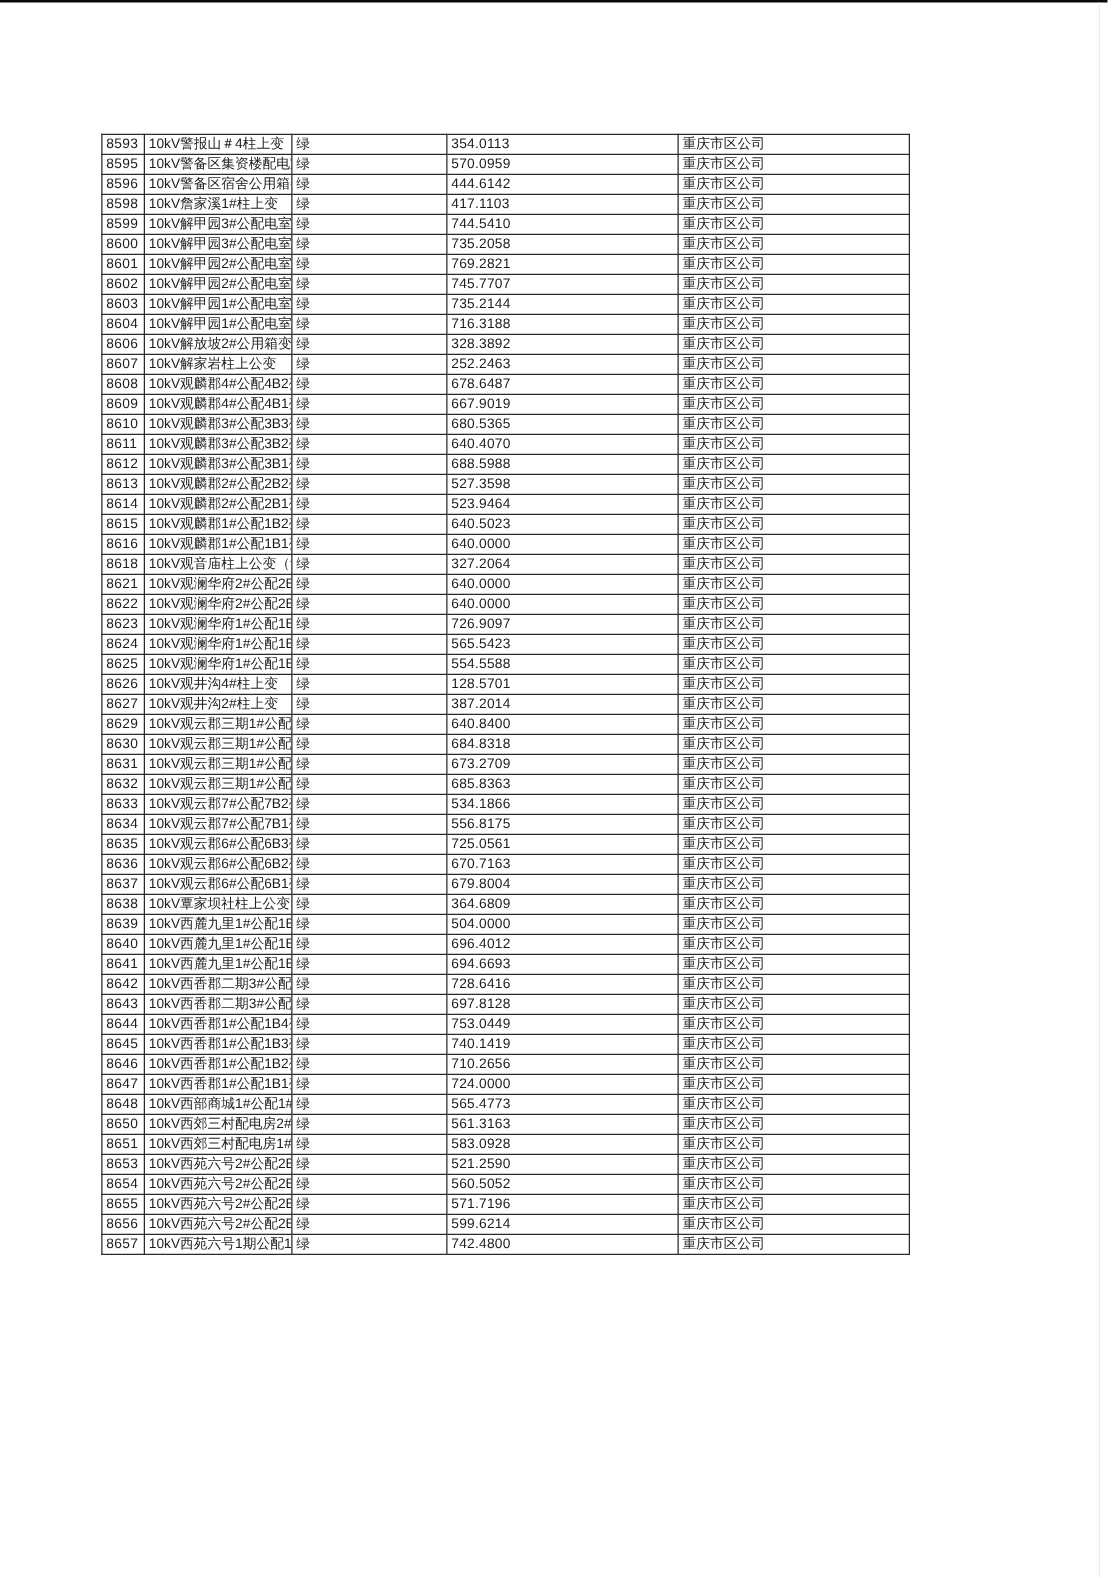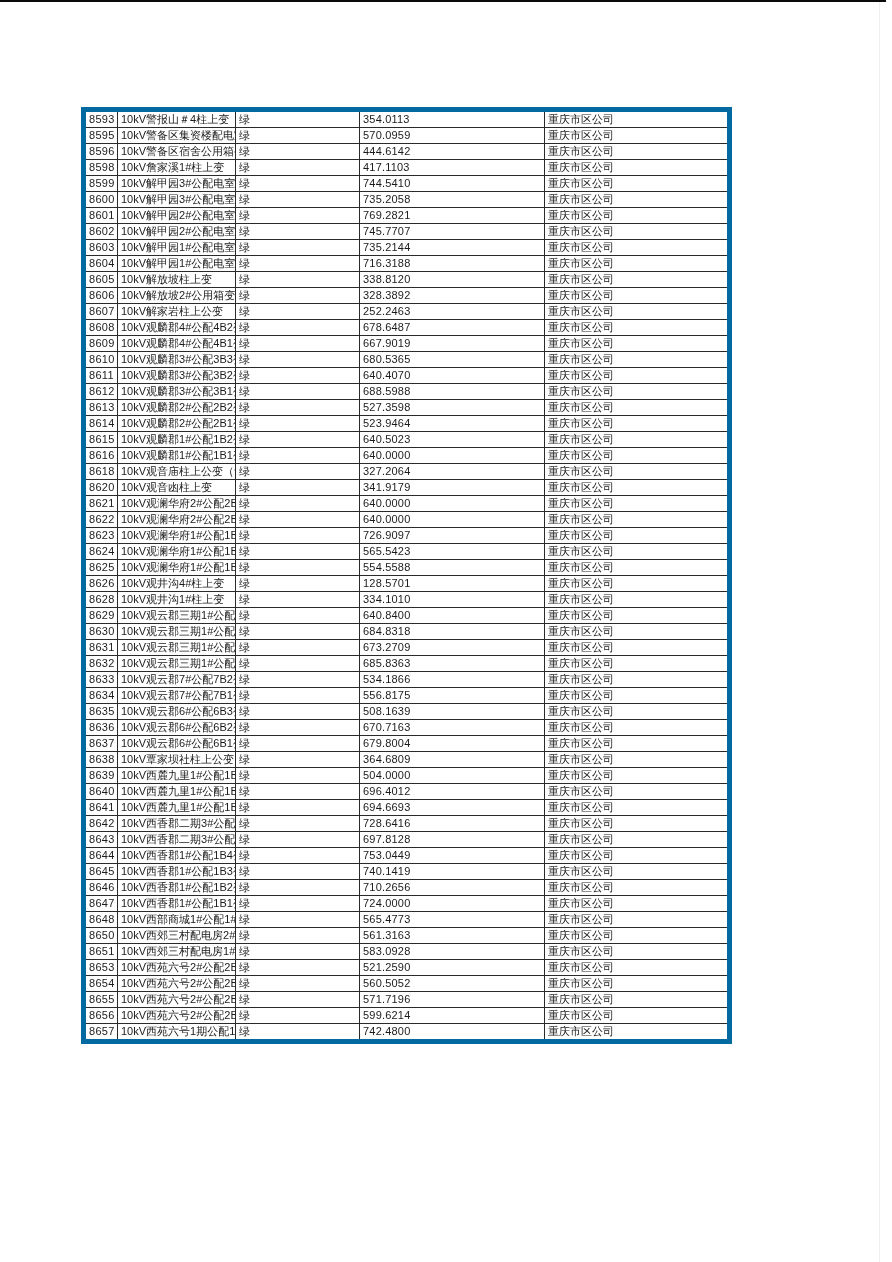--- a/index.html
+++ b/index.html
@@ -18,21 +18,21 @@
     position:absolute;top:2px;right:12px;width:1px;height:1260px;
     background:#f1eef1;
   }
   #table-wrap{
     position:absolute;left:81px;top:107px;
   }
   table.grid{
     border-collapse:collapse;
     table-layout:fixed;
     width:646px;
-    border:5px solid #0369a1;
+    border:1px solid #0369a1;
   }
   table.grid td{
     border:1px solid #2a2a2a;
     height:15px;
     padding:0 0 0 3px;
     font-size:11px;
     line-height:15px;
     color:#1b1b1b;
     white-space:nowrap;
     overflow:hidden;
@@ -122,27 +122,20 @@
             <td class="c-co">重庆市区公司</td>
           </tr>
           <tr>
             <td class="c-id">8604</td>
             <td class="c-name">10kV解甲园1#公配电室1</td>
             <td class="c-status">绿</td>
             <td class="c-val">716.3188</td>
             <td class="c-co">重庆市区公司</td>
           </tr>
           <tr>
-            <td class="c-id">8605</td>
-            <td class="c-name">10kV解放坡柱上变</td>
-            <td class="c-status">绿</td>
-            <td class="c-val">338.8120</td>
-            <td class="c-co">重庆市区公司</td>
-          </tr>
-          <tr>
             <td class="c-id">8606</td>
             <td class="c-name">10kV解放坡2#公用箱变</td>
             <td class="c-status">绿</td>
             <td class="c-val">328.3892</td>
             <td class="c-co">重庆市区公司</td>
           </tr>
           <tr>
             <td class="c-id">8607</td>
             <td class="c-name">10kV解家岩柱上公变</td>
             <td class="c-status">绿</td>
@@ -213,27 +206,20 @@
             <td class="c-co">重庆市区公司</td>
           </tr>
           <tr>
             <td class="c-id">8618</td>
             <td class="c-name">10kV观音庙柱上公变（青</td>
             <td class="c-status">绿</td>
             <td class="c-val">327.2064</td>
             <td class="c-co">重庆市区公司</td>
           </tr>
           <tr>
-            <td class="c-id">8620</td>
-            <td class="c-name">10kV观音凼柱上变</td>
-            <td class="c-status">绿</td>
-            <td class="c-val">341.9179</td>
-            <td class="c-co">重庆市区公司</td>
-          </tr>
-          <tr>
             <td class="c-id">8621</td>
             <td class="c-name">10kV观澜华府2#公配2B3</td>
             <td class="c-status">绿</td>
             <td class="c-val">640.0000</td>
             <td class="c-co">重庆市区公司</td>
           </tr>
           <tr>
             <td class="c-id">8622</td>
             <td class="c-name">10kV观澜华府2#公配2B1</td>
             <td class="c-status">绿</td>
@@ -262,24 +248,24 @@
             <td class="c-co">重庆市区公司</td>
           </tr>
           <tr>
             <td class="c-id">8626</td>
             <td class="c-name">10kV观井沟4#柱上变</td>
             <td class="c-status">绿</td>
             <td class="c-val">128.5701</td>
             <td class="c-co">重庆市区公司</td>
           </tr>
           <tr>
-            <td class="c-id">8628</td>
-            <td class="c-name">10kV观井沟1#柱上变</td>
-            <td class="c-status">绿</td>
-            <td class="c-val">334.1010</td>
+            <td class="c-id">8627</td>
+            <td class="c-name">10kV观井沟2#柱上变</td>
+            <td class="c-status">绿</td>
+            <td class="c-val">387.2014</td>
             <td class="c-co">重庆市区公司</td>
           </tr>
           <tr>
             <td class="c-id">8629</td>
             <td class="c-name">10kV观云郡三期1#公配1</td>
             <td class="c-status">绿</td>
             <td class="c-val">640.8400</td>
             <td class="c-co">重庆市区公司</td>
           </tr>
           <tr>
@@ -314,21 +300,21 @@
             <td class="c-id">8634</td>
             <td class="c-name">10kV观云郡7#公配7B1变</td>
             <td class="c-status">绿</td>
             <td class="c-val">556.8175</td>
             <td class="c-co">重庆市区公司</td>
           </tr>
           <tr>
             <td class="c-id">8635</td>
             <td class="c-name">10kV观云郡6#公配6B3变</td>
             <td class="c-status">绿</td>
-            <td class="c-val">508.1639</td>
+            <td class="c-val">725.0561</td>
             <td class="c-co">重庆市区公司</td>
           </tr>
           <tr>
             <td class="c-id">8636</td>
             <td class="c-name">10kV观云郡6#公配6B2变</td>
             <td class="c-status">绿</td>
             <td class="c-val">670.7163</td>
             <td class="c-co">重庆市区公司</td>
           </tr>
           <tr>

